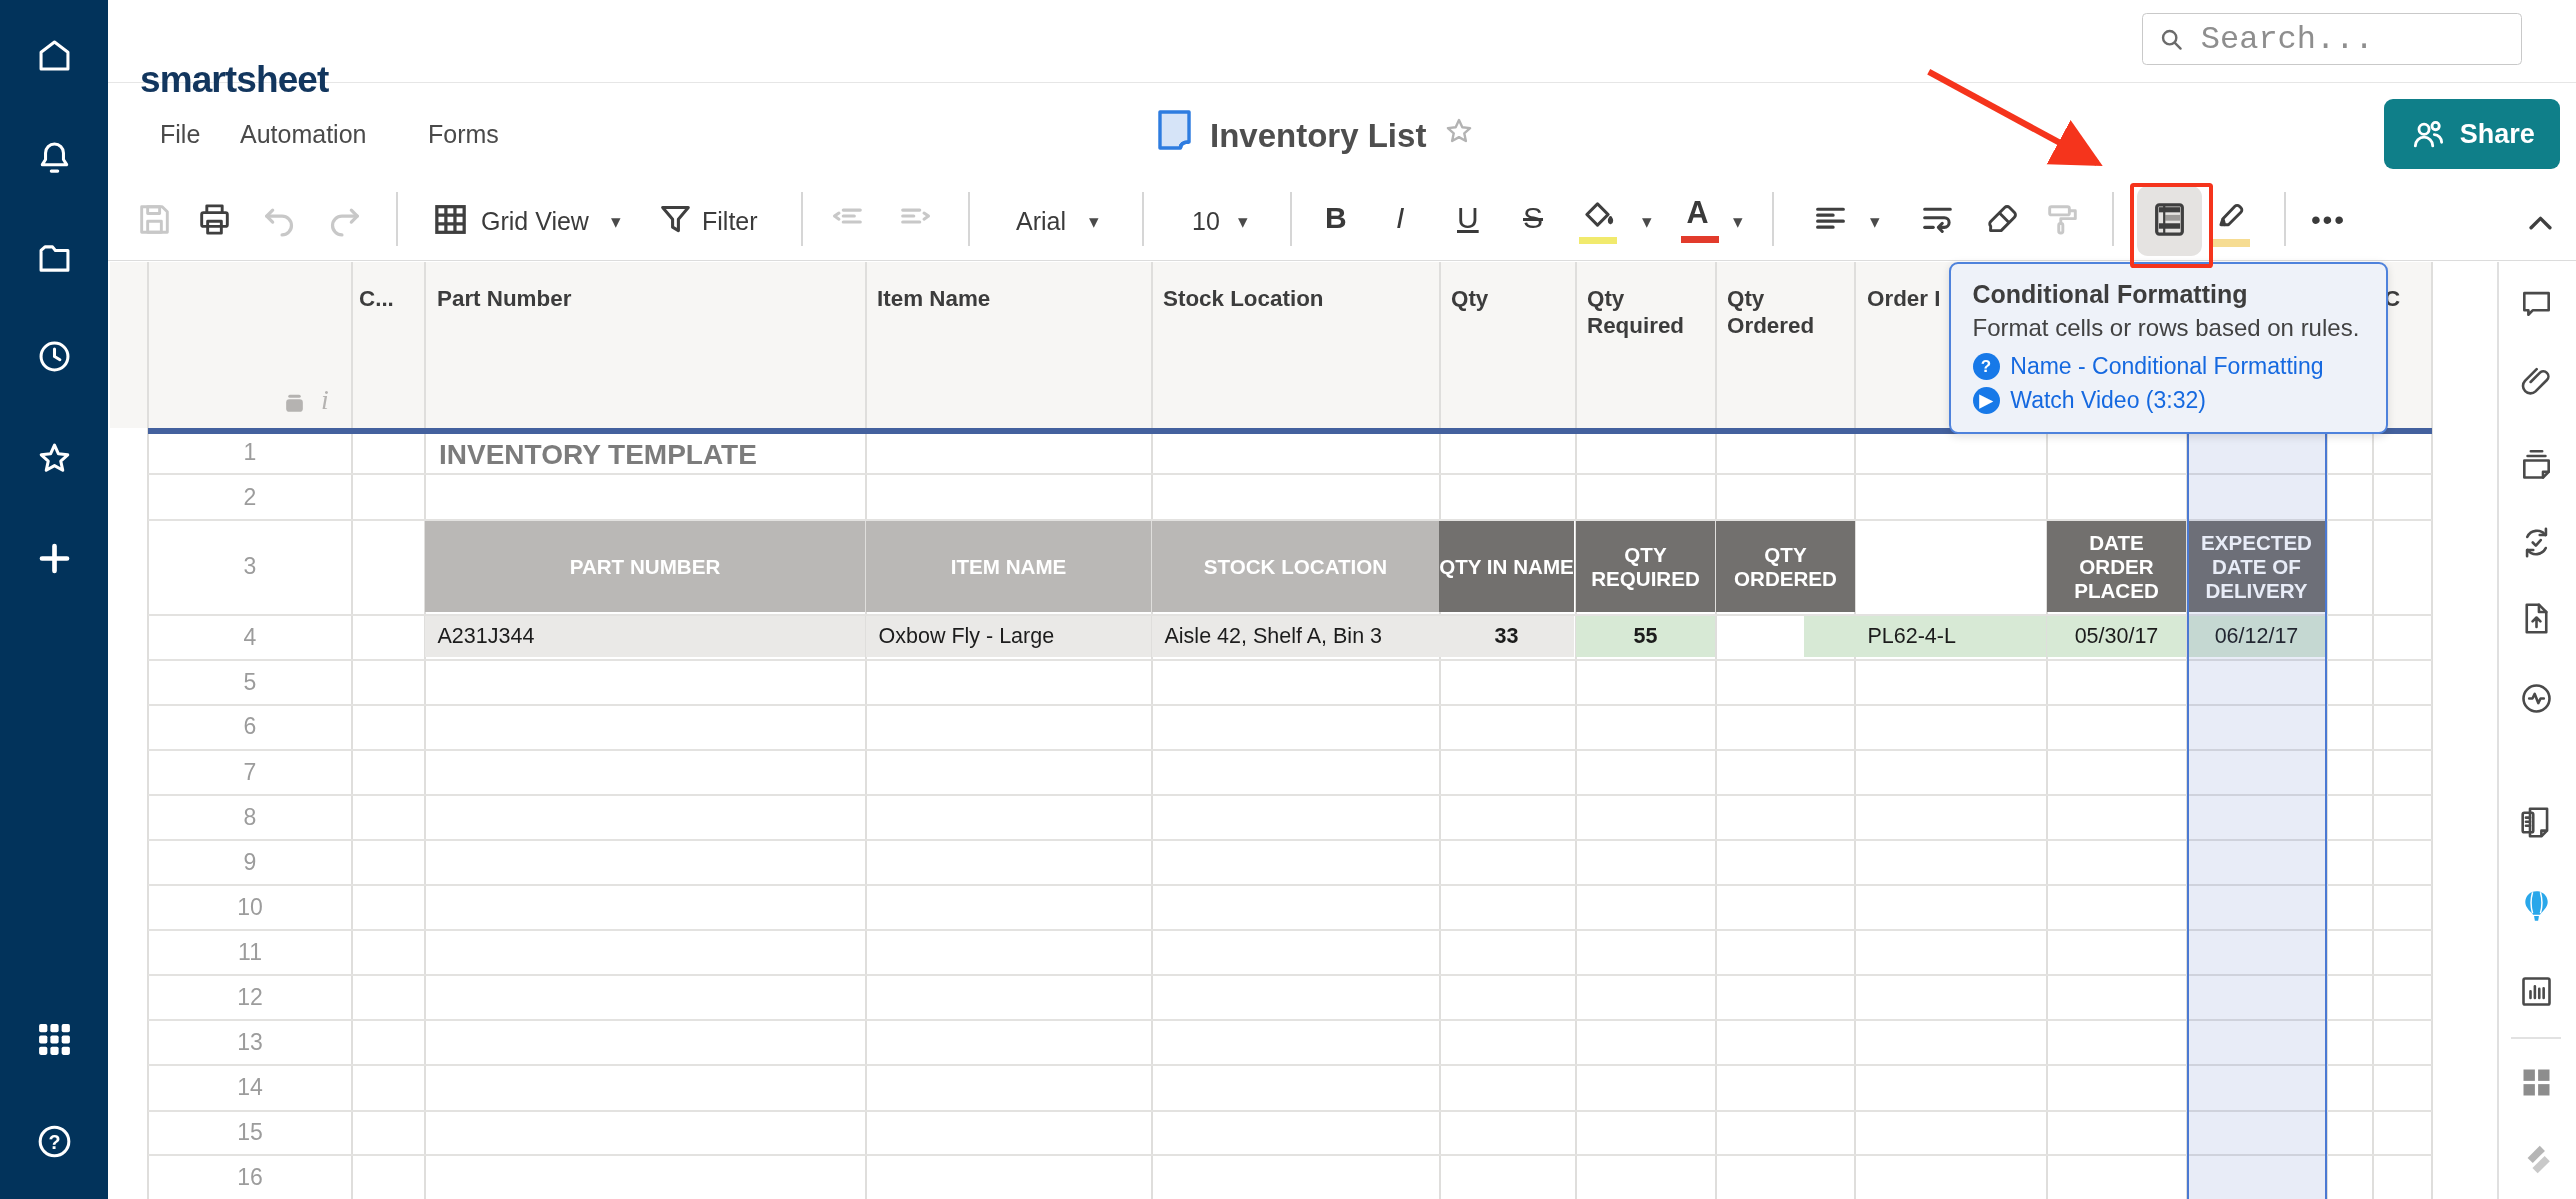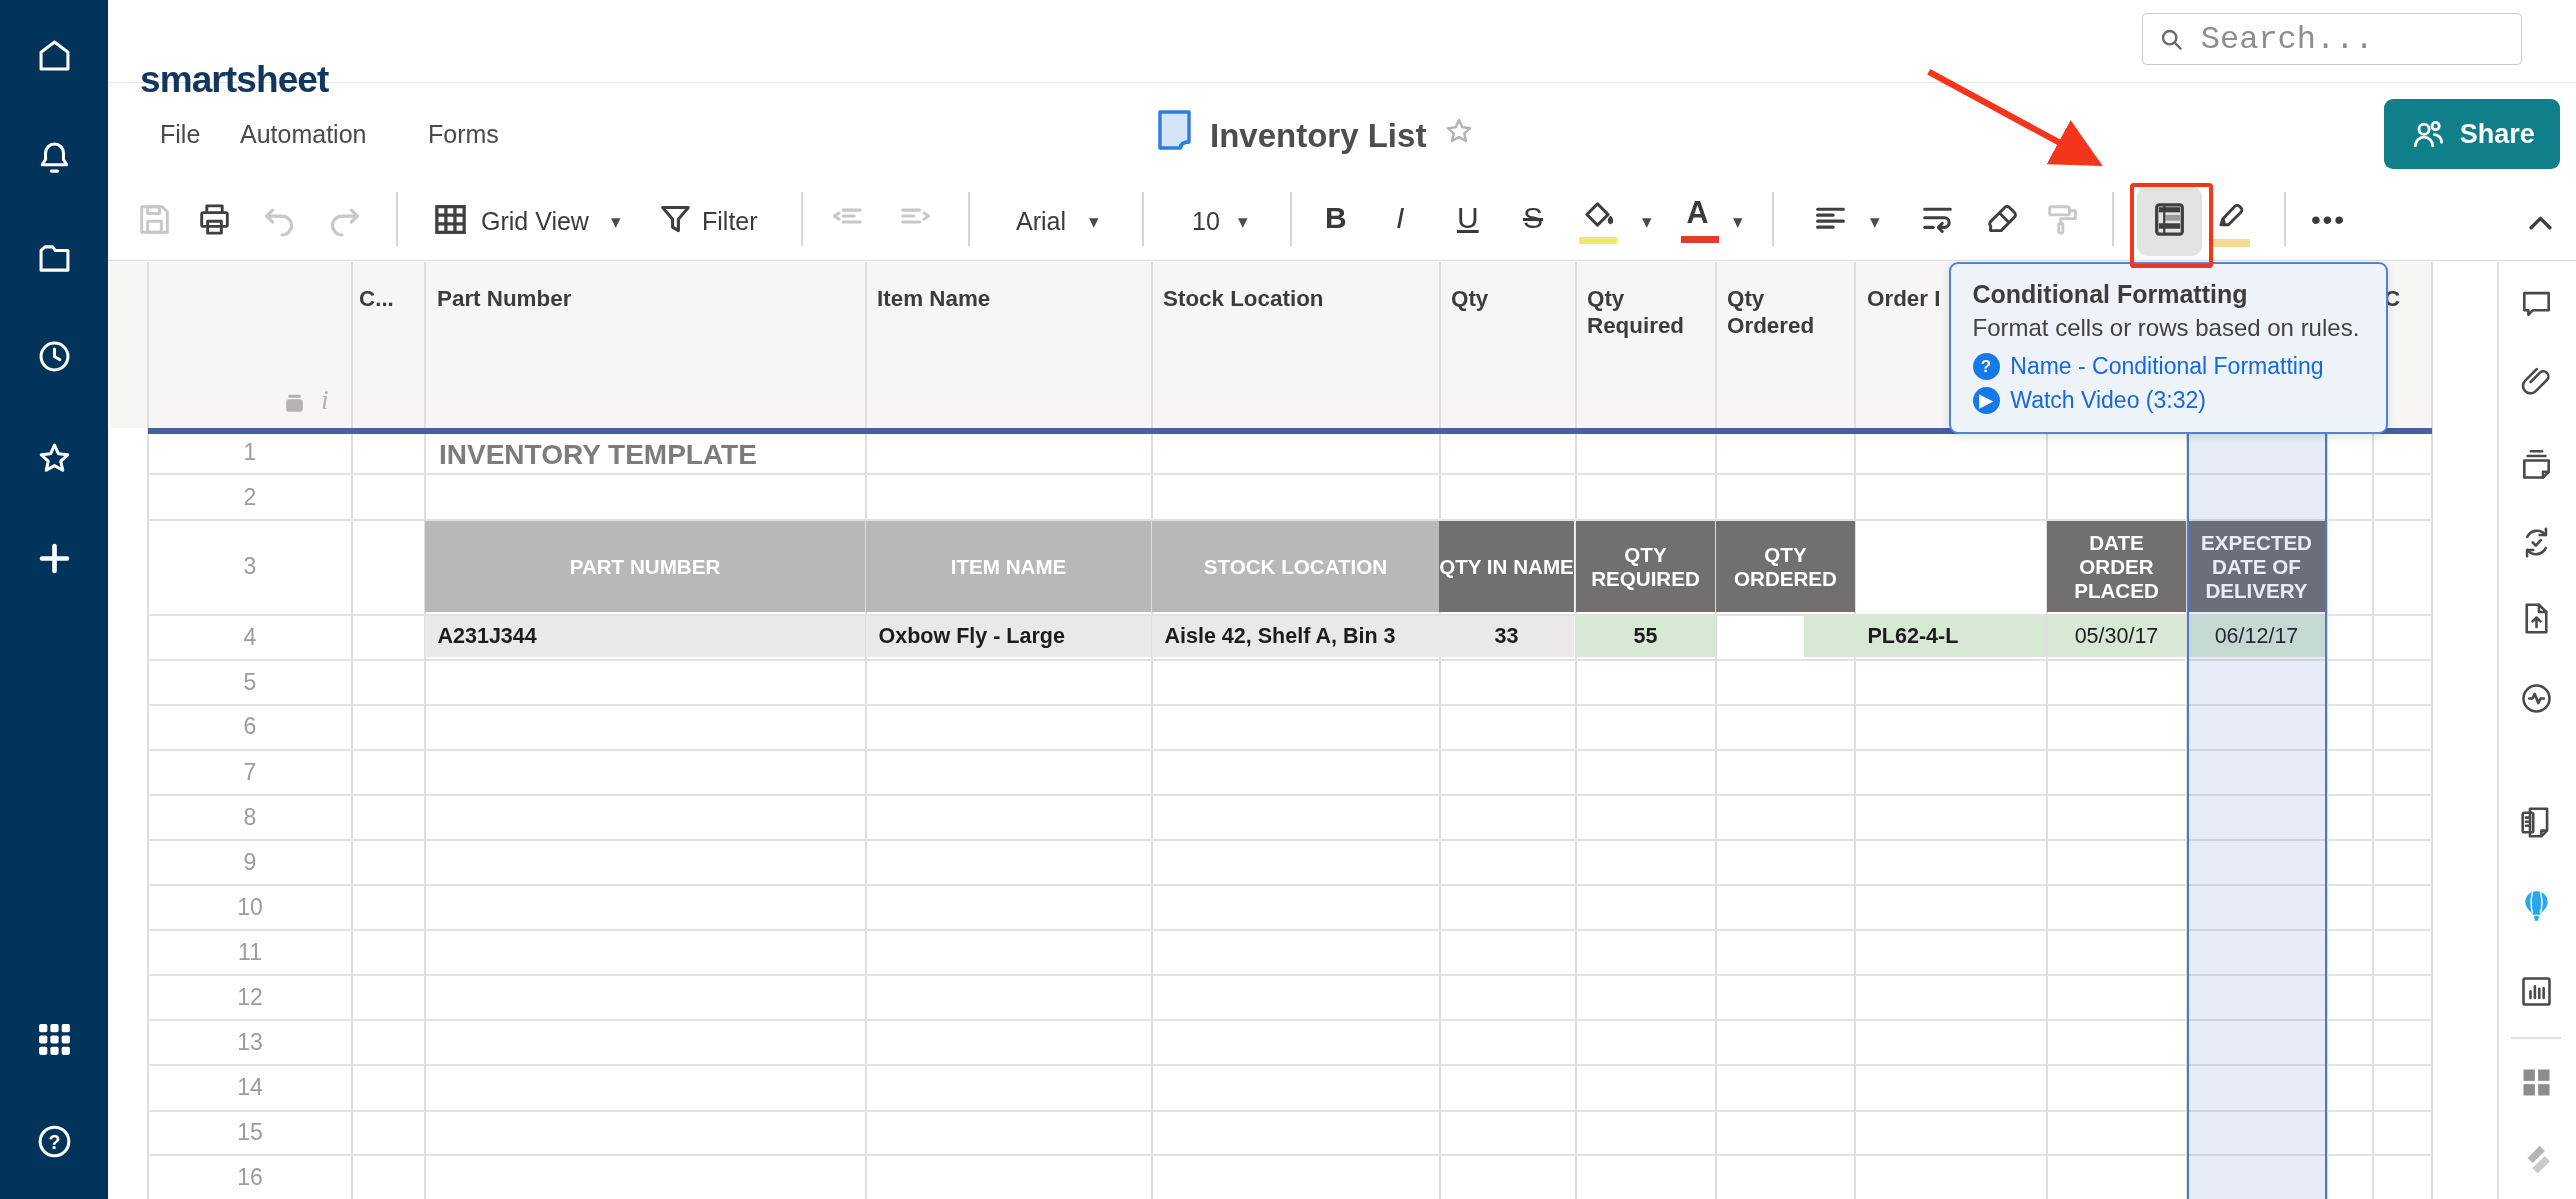--- a/index.html
+++ b/index.html
@@ -44,21 +44,21 @@
   .bluebar{left:148px;top:428px;width:2284px;height:6.3px;background:#44619e;z-index:4;}
   .rownum{position:absolute;left:148px;width:204px;text-align:center;font-size:23px;color:#9c9c9c;cursor:pointer;z-index:2;}
   .cell{position:absolute;box-sizing:border-box;font-size:21.5px;color:#1c1c1c;display:flex;align-items:center;z-index:2;}
   .hd3{top:521px;height:91px;color:#ffffff;font-weight:bold;font-size:20.6px;line-height:24px;
        justify-content:center;text-align:center;white-space:pre-line;}
   .light3{background:#bab8b6;}
   .dark3{background:#72706e;}
   .r4{top:616px;height:41px;}
   .gray4{background:#eae9e7;}
   .green4{background:#d7e9d5;}
-  .padl{padding-left:12.5px;font-weight:bold;}
+  .padl{padding-left:12.5px;}
   .ctr{justify-content:center;}
   .bold{font-weight:bold;}
   .banner{left:439px;top:434px;height:41px;display:flex;align-items:center;font-size:28px;font-weight:bold;
           color:#7c7c7c;letter-spacing:0px;z-index:2;}
   .sel-col{left:2187px;top:434px;width:140px;height:765px;background:rgba(79,110,190,0.13);
            border-left:2.7px solid #4b79d2;border-right:2.7px solid #4b79d2;box-sizing:border-box;z-index:6;}
   
   .tooltip{left:1949px;top:262px;width:439px;height:172px;background:#eef2f9;border:2.7px solid #4e82dc;
            border-radius:9px;box-sizing:border-box;padding:16px 21.5px;z-index:20;box-shadow:0 2.7px 9px rgba(0,0,0,0.12);}
   .tt-title{font-size:25px;font-weight:bold;color:#3d3d3d;}

